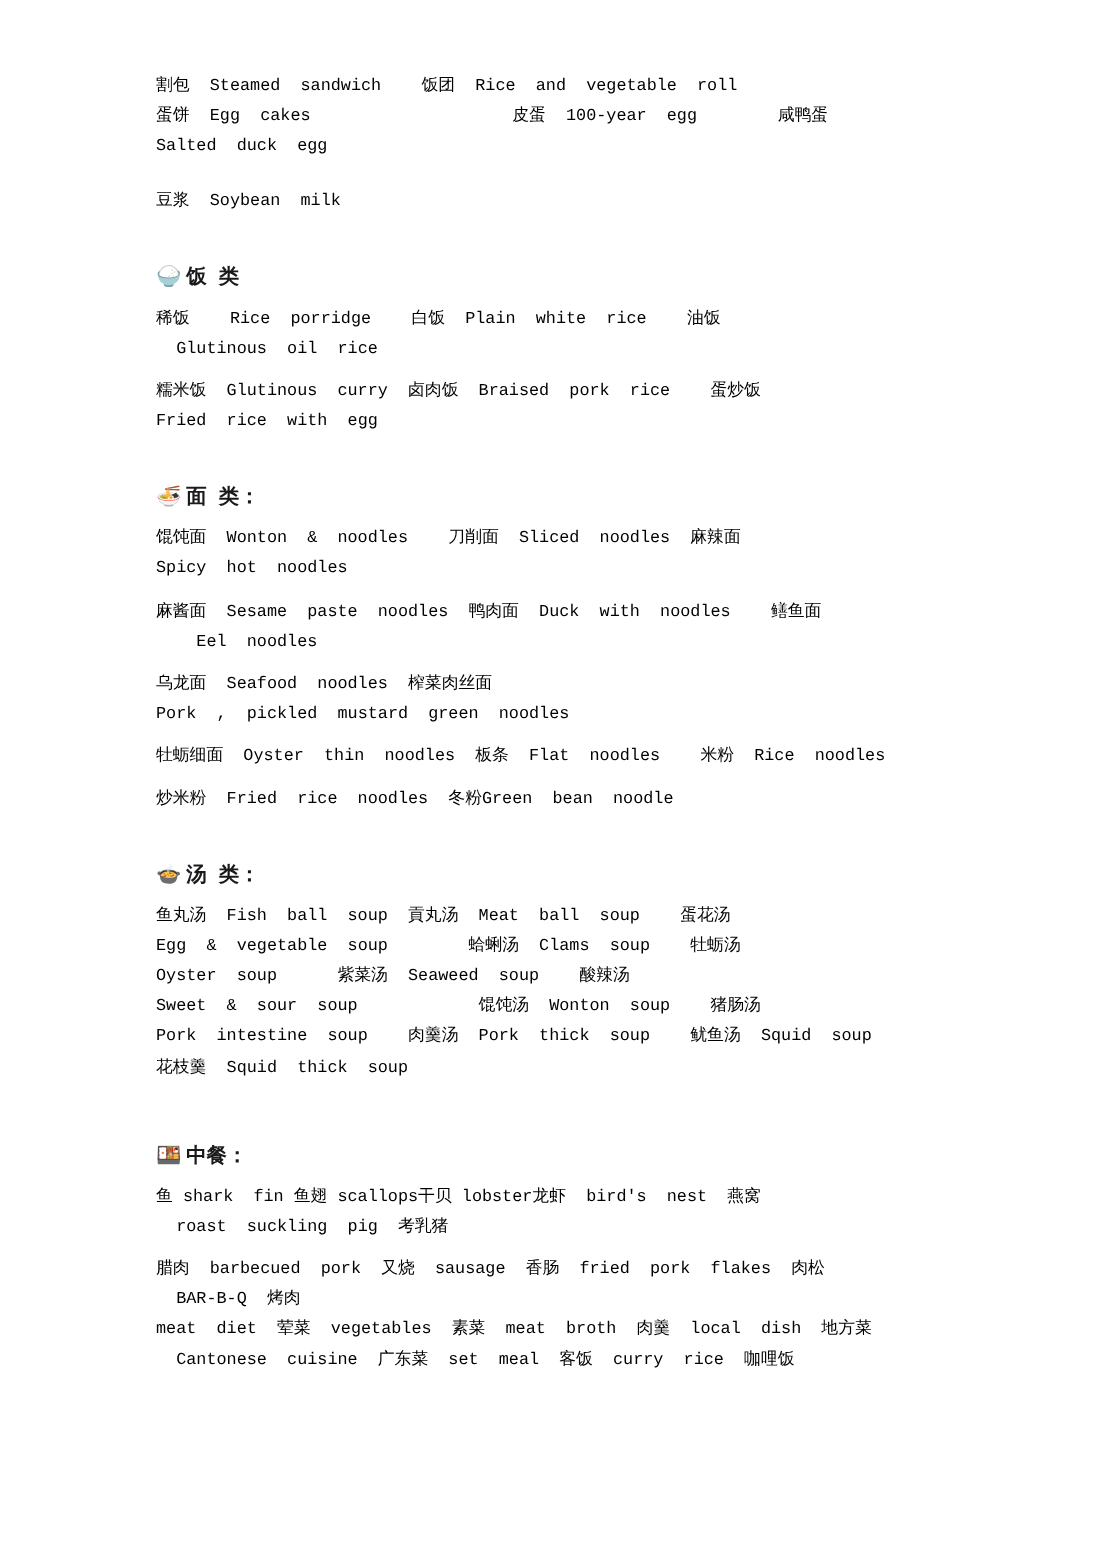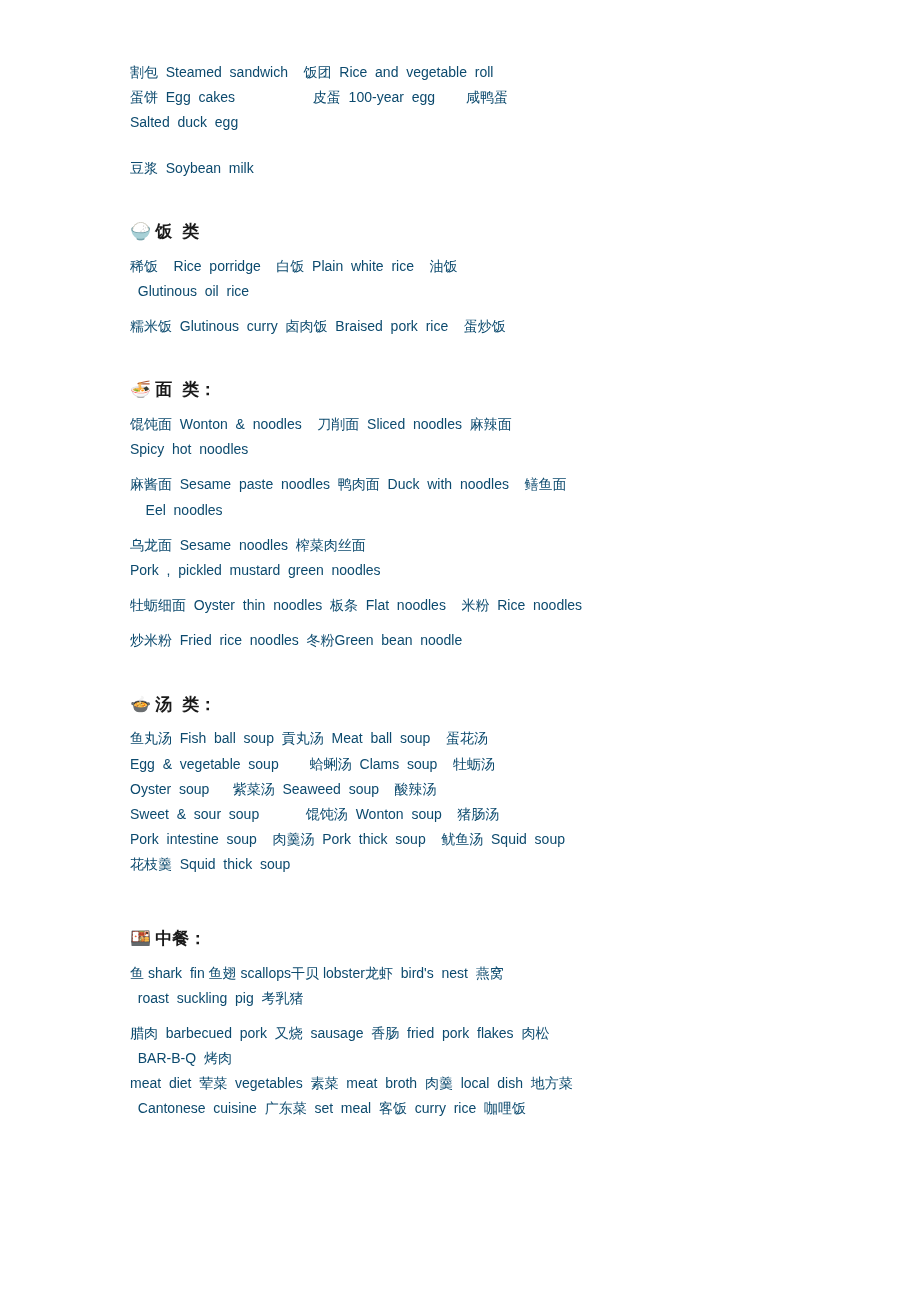--- a/index.html
+++ b/index.html
@@ -27,22 +27,22 @@
       gap: 4px;
     }
     .emoji {
       font-size: 17px;
     }
     .content-block {
       margin-bottom: 10px;
     }
     .text-line {
       font-size: 14px;
-      color: #0c4a6e;
-      font-family: Liberation Sans, sans-serif;
+      color: #000000;
+      font-family: Liberation Mono, monospace;
       line-height: 1.8;
       white-space: pre-wrap;
     }
     .spacer {
       height: 10px;
     }
   </style>
 </head>
 <body>
 
@@ -67,20 +67,21 @@
       <span>饭  类</span>
   </div>
 
   <div class="content-block">
     <div class="text-line">稀饭    Rice  porridge    白饭  Plain  white  rice    油饭</div>
     <div class="text-line">  Glutinous  oil  rice</div>
   </div>
 
   <div class="content-block">
     <div class="text-line">糯米饭  Glutinous  curry  卤肉饭  Braised  pork  rice    蛋炒饭</div>
+    <div class="text-line">Fried  rice  with  egg</div>
   </div>
 
 
   <div class="spacer"></div>
 
   <div class="section-header">
     <span class="emoji">🍜</span>
       <span>面  类：</span>
   </div>
 
@@ -88,21 +89,21 @@
     <div class="text-line">馄饨面  Wonton  &amp;  noodles    刀削面  Sliced  noodles  麻辣面</div>
     <div class="text-line">Spicy  hot  noodles</div>
   </div>
 
   <div class="content-block">
     <div class="text-line">麻酱面  Sesame  paste  noodles  鸭肉面  Duck  with  noodles    鳝鱼面</div>
     <div class="text-line">    Eel  noodles</div>
   </div>
 
   <div class="content-block">
-    <div class="text-line">乌龙面  Sesame  noodles  榨菜肉丝面</div>
+    <div class="text-line">乌龙面  Seafood  noodles  榨菜肉丝面</div>
     <div class="text-line">Pork  ,  pickled  mustard  green  noodles</div>
   </div>
 
   <div class="content-block">
     <div class="text-line">牡蛎细面  Oyster  thin  noodles  板条  Flat  noodles    米粉  Rice  noodles</div>
   </div>
 
   <div class="content-block">
     <div class="text-line">炒米粉  Fried  rice  noodles  冬粉Green  bean  noodle</div>
   </div>

